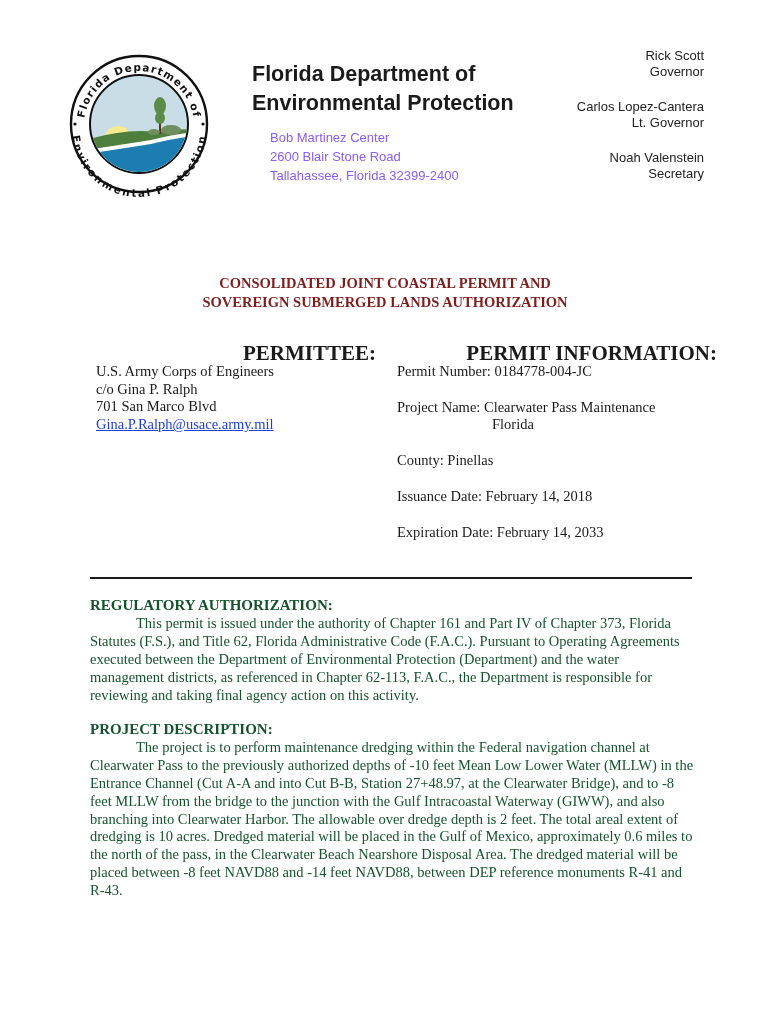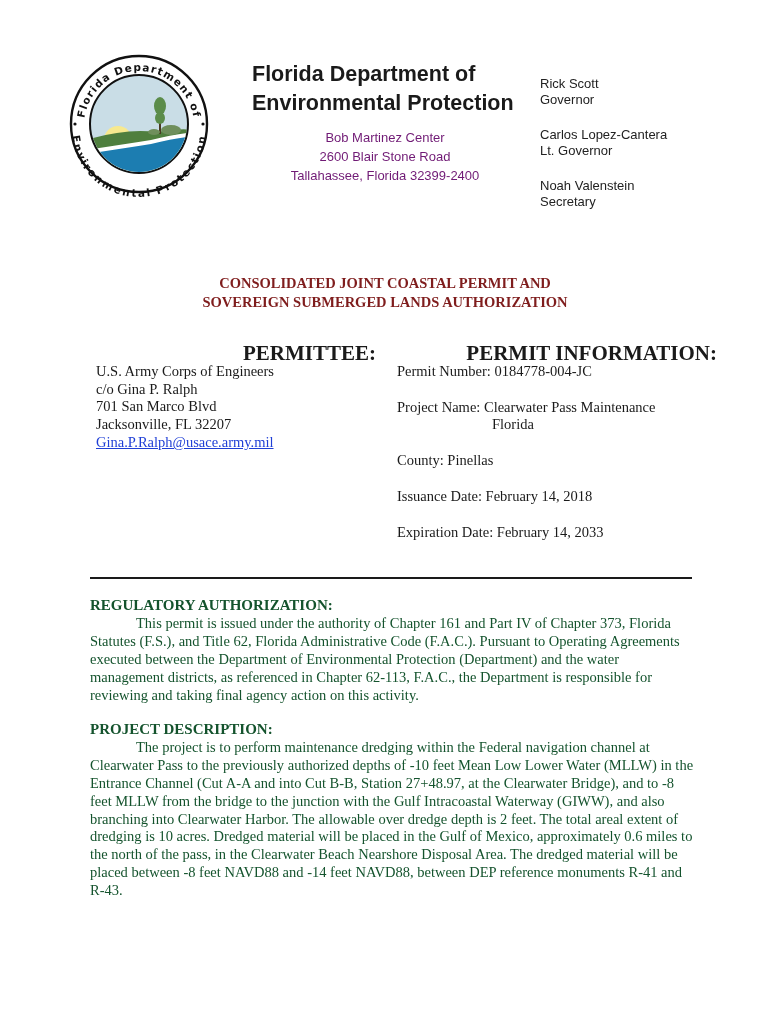--- a/index.html
+++ b/index.html
@@ -5,23 +5,23 @@
   html, body { margin: 0; padding: 0; background: #ffffff; }
   body { width: 770px; height: 1024px; position: relative; overflow: hidden; color: #1a1a1a; }
   .abs { position: absolute; }
   .sans { font-family: "Liberation Sans", "DejaVu Sans", sans-serif; }
   .serif { font-family: "Liberation Serif", "DejaVu Serif", serif; }
 
   #logo { left: 66px; top: 48px; width: 146px; height: 150px; }
 
   #org-title { left: 252px; top: 60px; width: 300px; font-size: 21.5px; font-weight: bold; line-height: 29px; color: #1a1a1a; }
 
-  #address { left: 270px; top: 128px; width: 230px; text-align: center; font-size: 13px; line-height: 19px; color: #701a75; }
+  #address { left: 270px; top: 128px; width: 230px; text-align: left; font-size: 13px; line-height: 19px; color: #8b5cf6; }
 
-  #officials { left: 540px; top: 76px; width: 164px; font-size: 13px; line-height: 15.5px; color: #222; }
+  #officials { left: 540px; top: 48px; width: 164px; text-align: right; font-size: 13px; line-height: 15.5px; color: #222; }
   #officials .group { margin-bottom: 20px; }
 
   #doc-title { left: 100px; top: 274px; width: 570px; text-align: center; font-size: 14.5px; font-weight: bold; line-height: 19px; color: #7f1d1d; }
 
   .block { font-size: 14.5px; line-height: 17.8px; color: #1a1a1a; }
   .block .hd { font-weight: bold; font-size: 21px; text-align: right; }
 
   #permittee { left: 96px; top: 345px; width: 280px; }
   #permittee a { color: #1f3fd6; text-decoration: underline; }
 
@@ -103,21 +103,20 @@
 <div id="doc-title" class="abs serif">
   <div>CONSOLIDATED JOINT COASTAL PERMIT AND</div>
   <div>SOVEREIGN SUBMERGED LANDS AUTHORIZATION</div>
 </div>
 
 <div id="permittee" class="abs serif block">
   <div class="hd">PERMITTEE:</div>
   <div>U.S. Army Corps of Engineers</div>
   <div>c/o Gina P. Ralph</div>
   <div>701 San Marco Blvd</div>
-  <div>Jacksonville, FL 32207</div>
   <div><a href="#">Gina.P.Ralph@usace.army.mil</a></div>
 </div>
 
 <div id="permit-info" class="abs serif block">
   <div class="hd">PERMIT INFORMATION:</div>
   <div class="row">Permit Number:  0184778-004-JC</div>
   <div class="row">
     <div>Project Name:  Clearwater Pass Maintenance</div>
     <div class="indent">Florida</div>
   </div>

